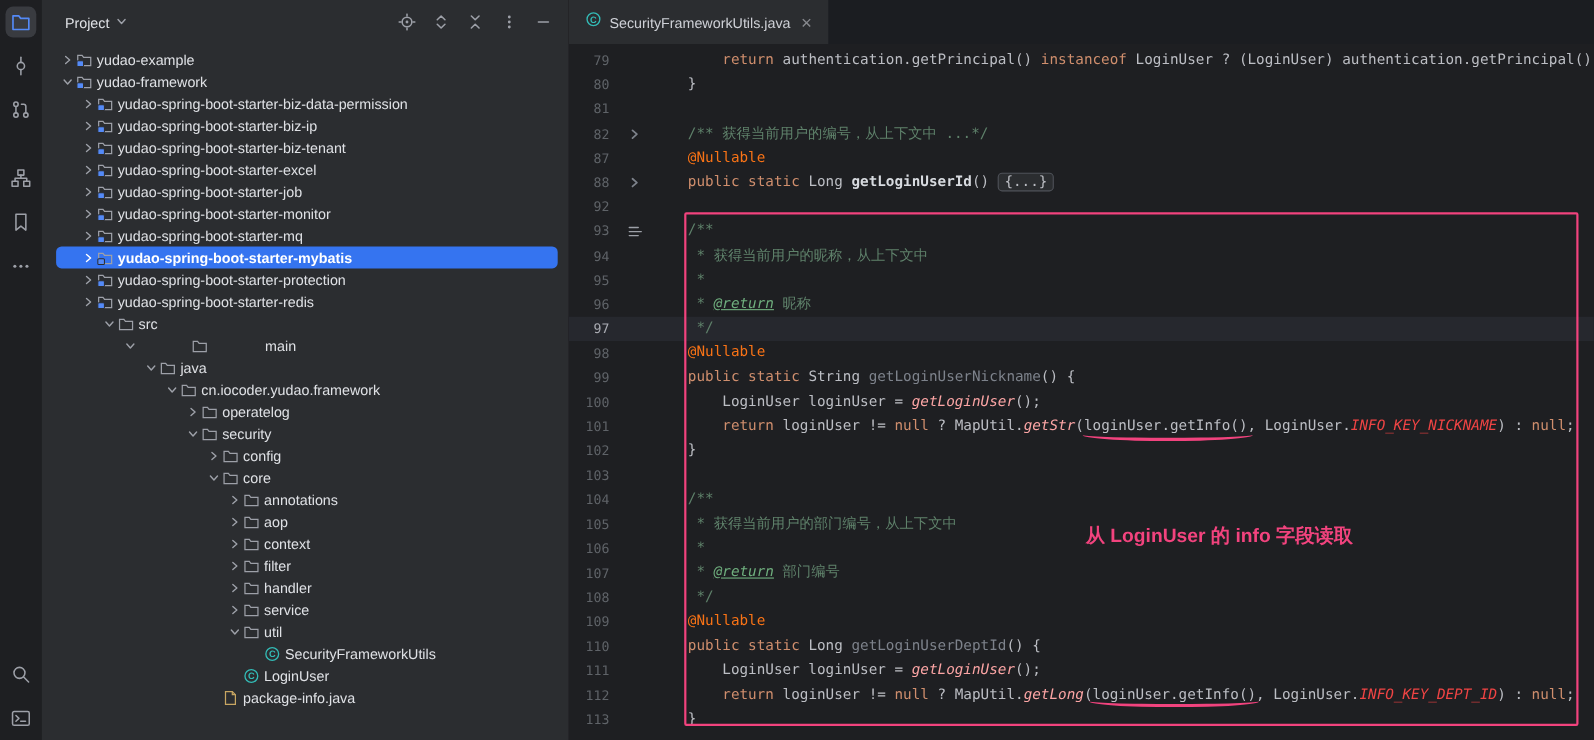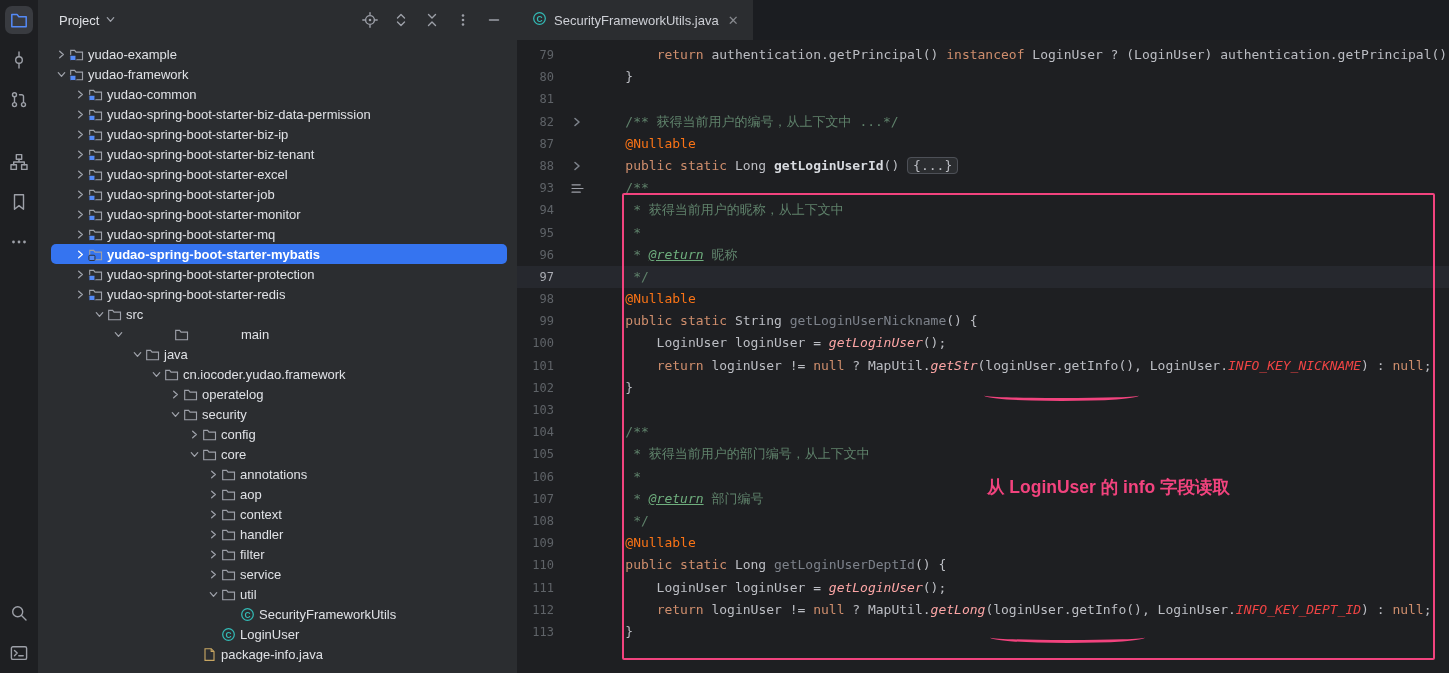--- a/index.html
+++ b/index.html
@@ -242,34 +242,20 @@
           <svg viewBox="0 0 12 12" width="11" height="11">
             <polyline points="4,2.5 8,6 4,9.5" fill="none" stroke="#9DA0A8" stroke-width="1.4" stroke-linecap="round" stroke-linejoin="round"></polyline>
           </svg>
         </span>
         <span class="ticn">
           <svg viewBox="0 0 16 16" width="15" height="15">
             <path d="M1.8 13.6 V3.6 h4.2 l1.5 1.9 h6.9 v8.1 z" fill="none" stroke="#9DA0A8" stroke-width="1.2"></path>
             <rect x="1" y="8.8" width="6.4" height="5.6" rx="1" fill="#548AF7" stroke="#2B2D30"></rect>
           </svg>
         </span>
-        <span class="tlabel">yudao-common</span>
-      </div>
-      <div class="trow" style="padding-left: 22px;">
-        <span class="chev">
-          <svg viewBox="0 0 12 12" width="11" height="11">
-            <polyline points="4,2.5 8,6 4,9.5" fill="none" stroke="#9DA0A8" stroke-width="1.4" stroke-linecap="round" stroke-linejoin="round"></polyline>
-          </svg>
-        </span>
-        <span class="ticn">
-          <svg viewBox="0 0 16 16" width="15" height="15">
-            <path d="M1.8 13.6 V3.6 h4.2 l1.5 1.9 h6.9 v8.1 z" fill="none" stroke="#9DA0A8" stroke-width="1.2"></path>
-            <rect x="1" y="8.8" width="6.4" height="5.6" rx="1" fill="#548AF7" stroke="#2B2D30"></rect>
-          </svg>
-        </span>
         <span class="tlabel">yudao-spring-boot-starter-biz-data-permission</span>
       </div>
       <div class="trow" style="padding-left: 22px;">
         <span class="chev">
           <svg viewBox="0 0 12 12" width="11" height="11">
             <polyline points="4,2.5 8,6 4,9.5" fill="none" stroke="#9DA0A8" stroke-width="1.4" stroke-linecap="round" stroke-linejoin="round"></polyline>
           </svg>
         </span>
         <span class="ticn">
           <svg viewBox="0 0 16 16" width="15" height="15">
@@ -538,34 +524,34 @@
         <span class="chev">
           <svg viewBox="0 0 12 12" width="11" height="11">
             <polyline points="4,2.5 8,6 4,9.5" fill="none" stroke="#9DA0A8" stroke-width="1.4" stroke-linecap="round" stroke-linejoin="round"></polyline>
           </svg>
         </span>
         <span class="ticn">
           <svg viewBox="0 0 16 16" width="15" height="15">
             <path d="M1.8 13.6 V3.6 h4.2 l1.5 1.9 h6.9 v8.1 z" fill="none" stroke="#9DA0A8" stroke-width="1.2"></path>
           </svg>
         </span>
+        <span class="tlabel">filter</span>
+      </div>
+      <div class="trow" style="padding-left: 155px;">
+        <span class="chev">
+          <svg viewBox="0 0 12 12" width="11" height="11">
+            <polyline points="4,2.5 8,6 4,9.5" fill="none" stroke="#9DA0A8" stroke-width="1.4" stroke-linecap="round" stroke-linejoin="round"></polyline>
+          </svg>
+        </span>
+        <span class="ticn">
+          <svg viewBox="0 0 16 16" width="15" height="15">
+            <path d="M1.8 13.6 V3.6 h4.2 l1.5 1.9 h6.9 v8.1 z" fill="none" stroke="#9DA0A8" stroke-width="1.2"></path>
+          </svg>
+        </span>
         <span class="tlabel">handler</span>
-      </div>
-      <div class="trow" style="padding-left: 155px;">
-        <span class="chev">
-          <svg viewBox="0 0 12 12" width="11" height="11">
-            <polyline points="4,2.5 8,6 4,9.5" fill="none" stroke="#9DA0A8" stroke-width="1.4" stroke-linecap="round" stroke-linejoin="round"></polyline>
-          </svg>
-        </span>
-        <span class="ticn">
-          <svg viewBox="0 0 16 16" width="15" height="15">
-            <path d="M1.8 13.6 V3.6 h4.2 l1.5 1.9 h6.9 v8.1 z" fill="none" stroke="#9DA0A8" stroke-width="1.2"></path>
-          </svg>
-        </span>
-        <span class="tlabel">filter</span>
       </div>
       <div class="trow" style="padding-left: 155px;">
         <span class="chev">
           <svg viewBox="0 0 12 12" width="11" height="11">
             <polyline points="4,2.5 8,6 4,9.5" fill="none" stroke="#9DA0A8" stroke-width="1.4" stroke-linecap="round" stroke-linejoin="round"></polyline>
           </svg>
         </span>
         <span class="ticn">
           <svg viewBox="0 0 16 16" width="15" height="15">
             <path d="M1.8 13.6 V3.6 h4.2 l1.5 1.9 h6.9 v8.1 z" fill="none" stroke="#9DA0A8" stroke-width="1.2"></path>
@@ -663,20 +649,25 @@
       <div class="crow">
         <span class="ln">88</span>
         <span class="gslot">
           <svg viewBox="0 0 12 12" width="12" height="12">
             <polyline points="4,2.5 8,6 4,9.5" fill="none" stroke="#7D828B" stroke-width="1.6" stroke-linecap="round" stroke-linejoin="round"></polyline>
           </svg>
         </span>
         <pre class="codeln"><span class="tk-p">    </span><span class="tk-k">public static</span><span class="tk-p"> Long </span><span class="tk-m">getLoginUserId</span><span class="tk-p">() </span><span class="tk-f">{...}</span></pre>
       </div>
       <div class="crow">
+        <span class="ln">92</span>
+        <span class="gslot"></span>
+        <pre class="codeln"></pre>
+      </div>
+      <div class="crow">
         <span class="ln">93</span>
         <span class="gslot">
           <svg viewBox="0 0 14 12" width="13" height="11">
             <g stroke="#9DA0A8" stroke-width="1.3" stroke-linecap="round">
               <line x1="1" y1="2" x2="10" y2="2"></line>
               <line x1="1" y1="6" x2="13" y2="6"></line>
               <line x1="1" y1="10" x2="10" y2="10"></line>
             </g>
           </svg>
         </span>

